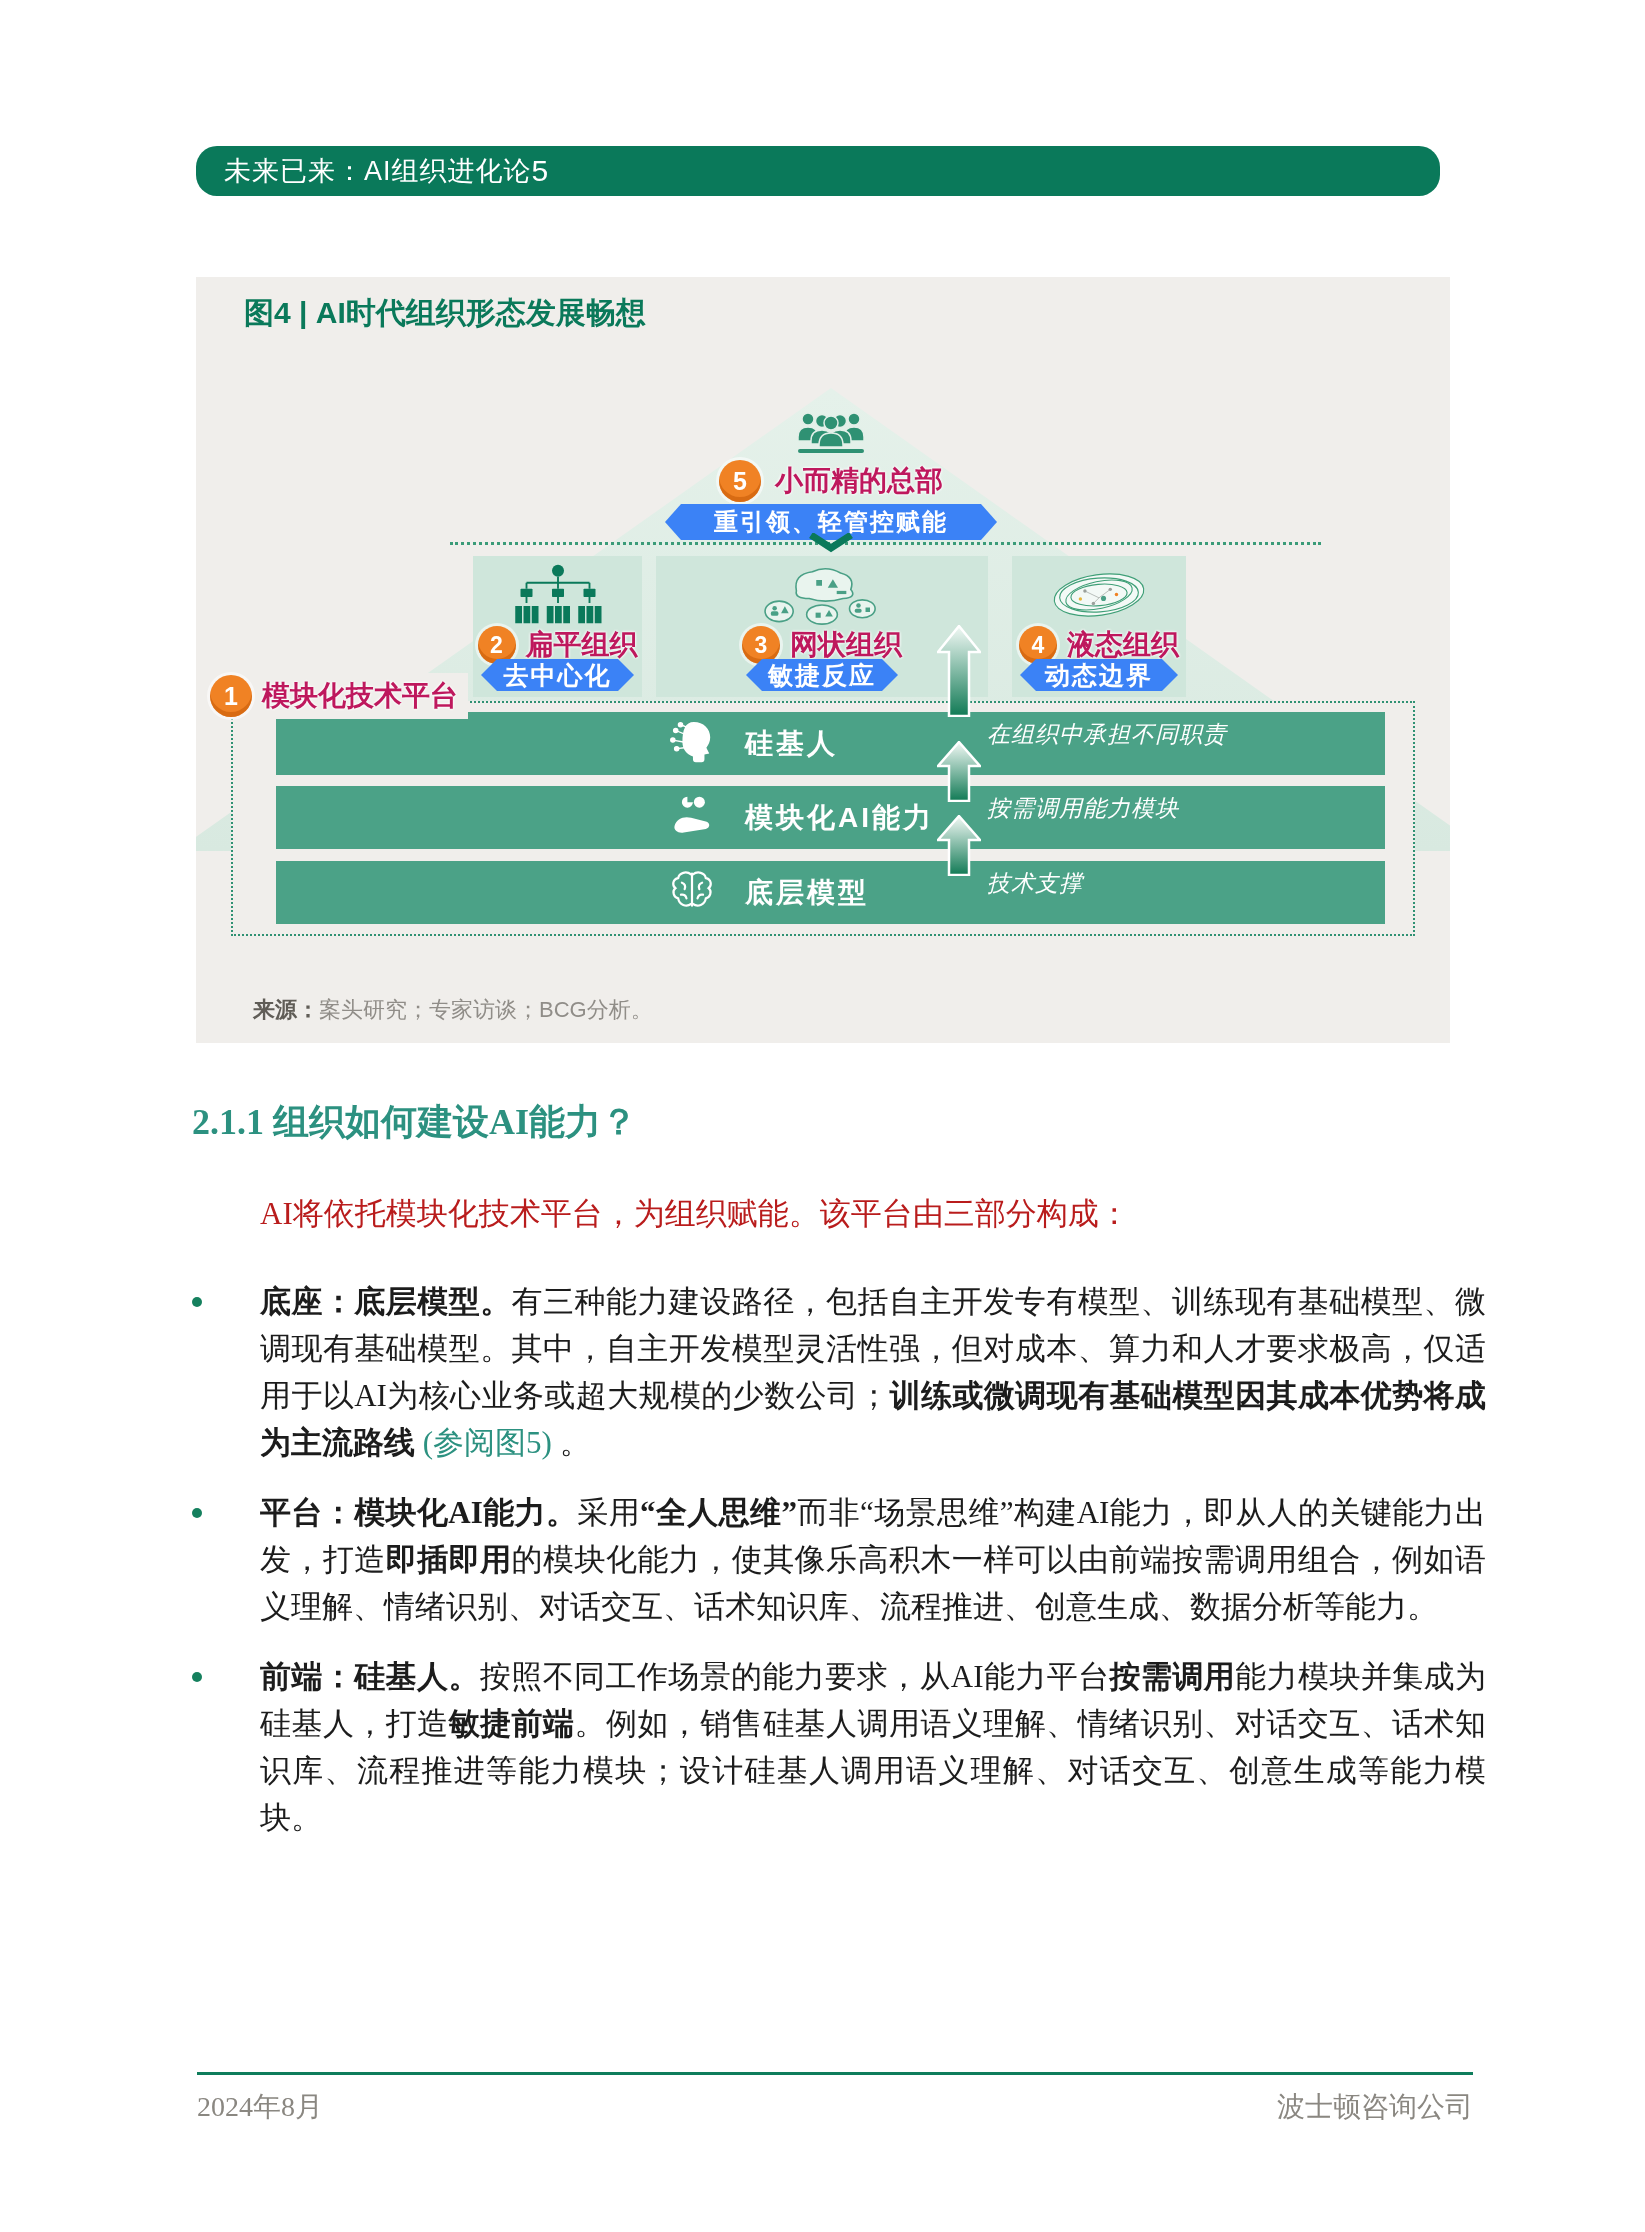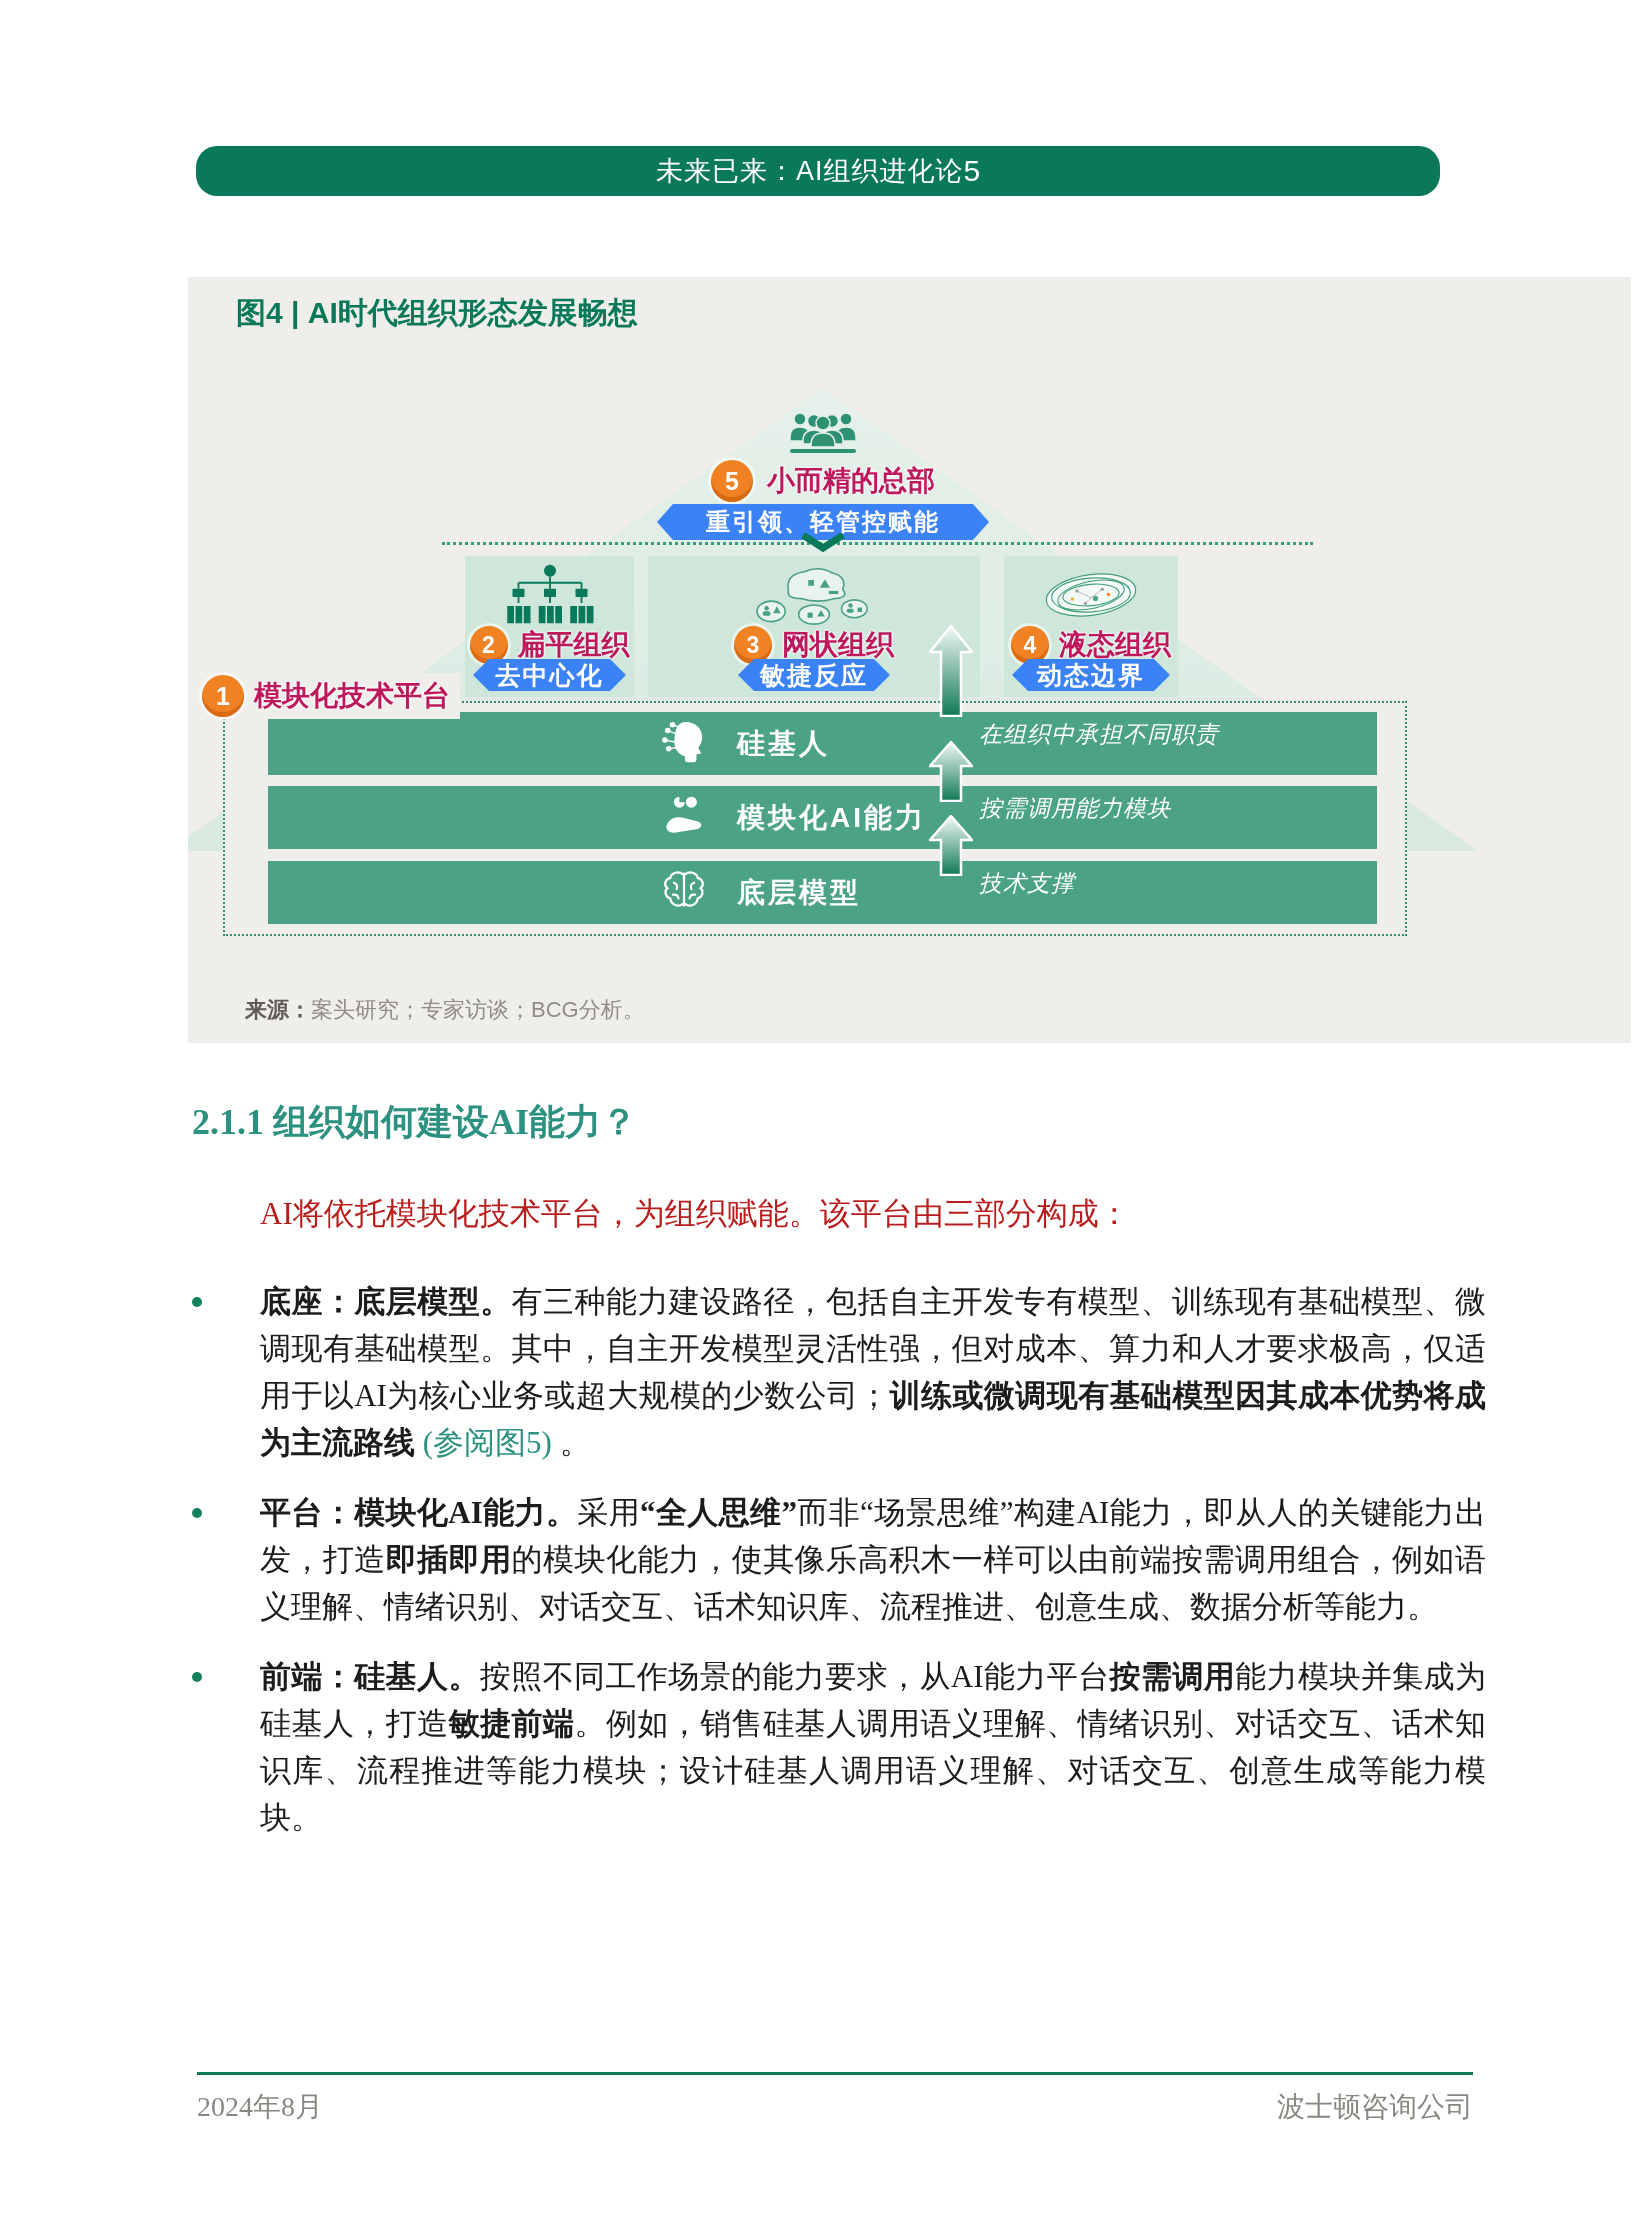--- a/index.html
+++ b/index.html
@@ -1,25 +1,25 @@
 <!DOCTYPE html>
 <html><head>
 <meta charset="utf-8">
 <style>
   html,body{margin:0;padding:0;background:#ffffff;}
   .page{position:relative;width:1646px;height:2233px;background:#ffffff;overflow:hidden;
         font-family:"Liberation Serif", serif;}
   
   .top-bar{position:absolute;left:196px;top:146px;width:1244px;height:50px;background:#0a795a;
-           display:flex;align-items:center;justify-content:center;padding:0 28px;box-sizing:border-box;
+           display:flex;align-items:center;justify-content:flex-start;padding:0 28px;box-sizing:border-box;
            font-family:"Liberation Sans", sans-serif;border-radius:21px;}
   .top-bar .bar-title{color:#ffffff;font-size:27px;letter-spacing:1px;}
   .top-bar .bar-page{color:#ffffff;font-size:30px;font-weight:300;}
   
-  .figure{position:absolute;left:188px;top:277px;width:1443px;height:766px;background:#f0eeeb;}
+  .figure{position:absolute;left:196px;top:277px;width:1254px;height:766px;background:#f0eeeb;}
   .fig-title{position:absolute;left:48px;top:16px;font-family:"Liberation Sans",sans-serif;
              font-weight:bold;font-size:30px;color:#0a795a;}
   .pyramid{position:absolute;inset:0;background:linear-gradient(180deg,#e5f1ea 15%,#d8e9e0 75%);
            clip-path:polygon(635px 111px, -20px 574px, 1290px 574px);}
   .dotline{position:absolute;left:254px;top:265px;width:871px;border-top:3px dotted #3a9b78;}
   .chevron{position:absolute;left:613px;top:256px;}
   .apex-icon{position:absolute;left:597px;top:131px;}
   .apex-row{position:absolute;left:635px;top:183px;transform:translateX(-50%);
             display:flex;align-items:center;gap:14px;white-space:nowrap;}
   .num-circle{width:42px;height:42px;border-radius:50%;background:#f08224;color:#fff;

